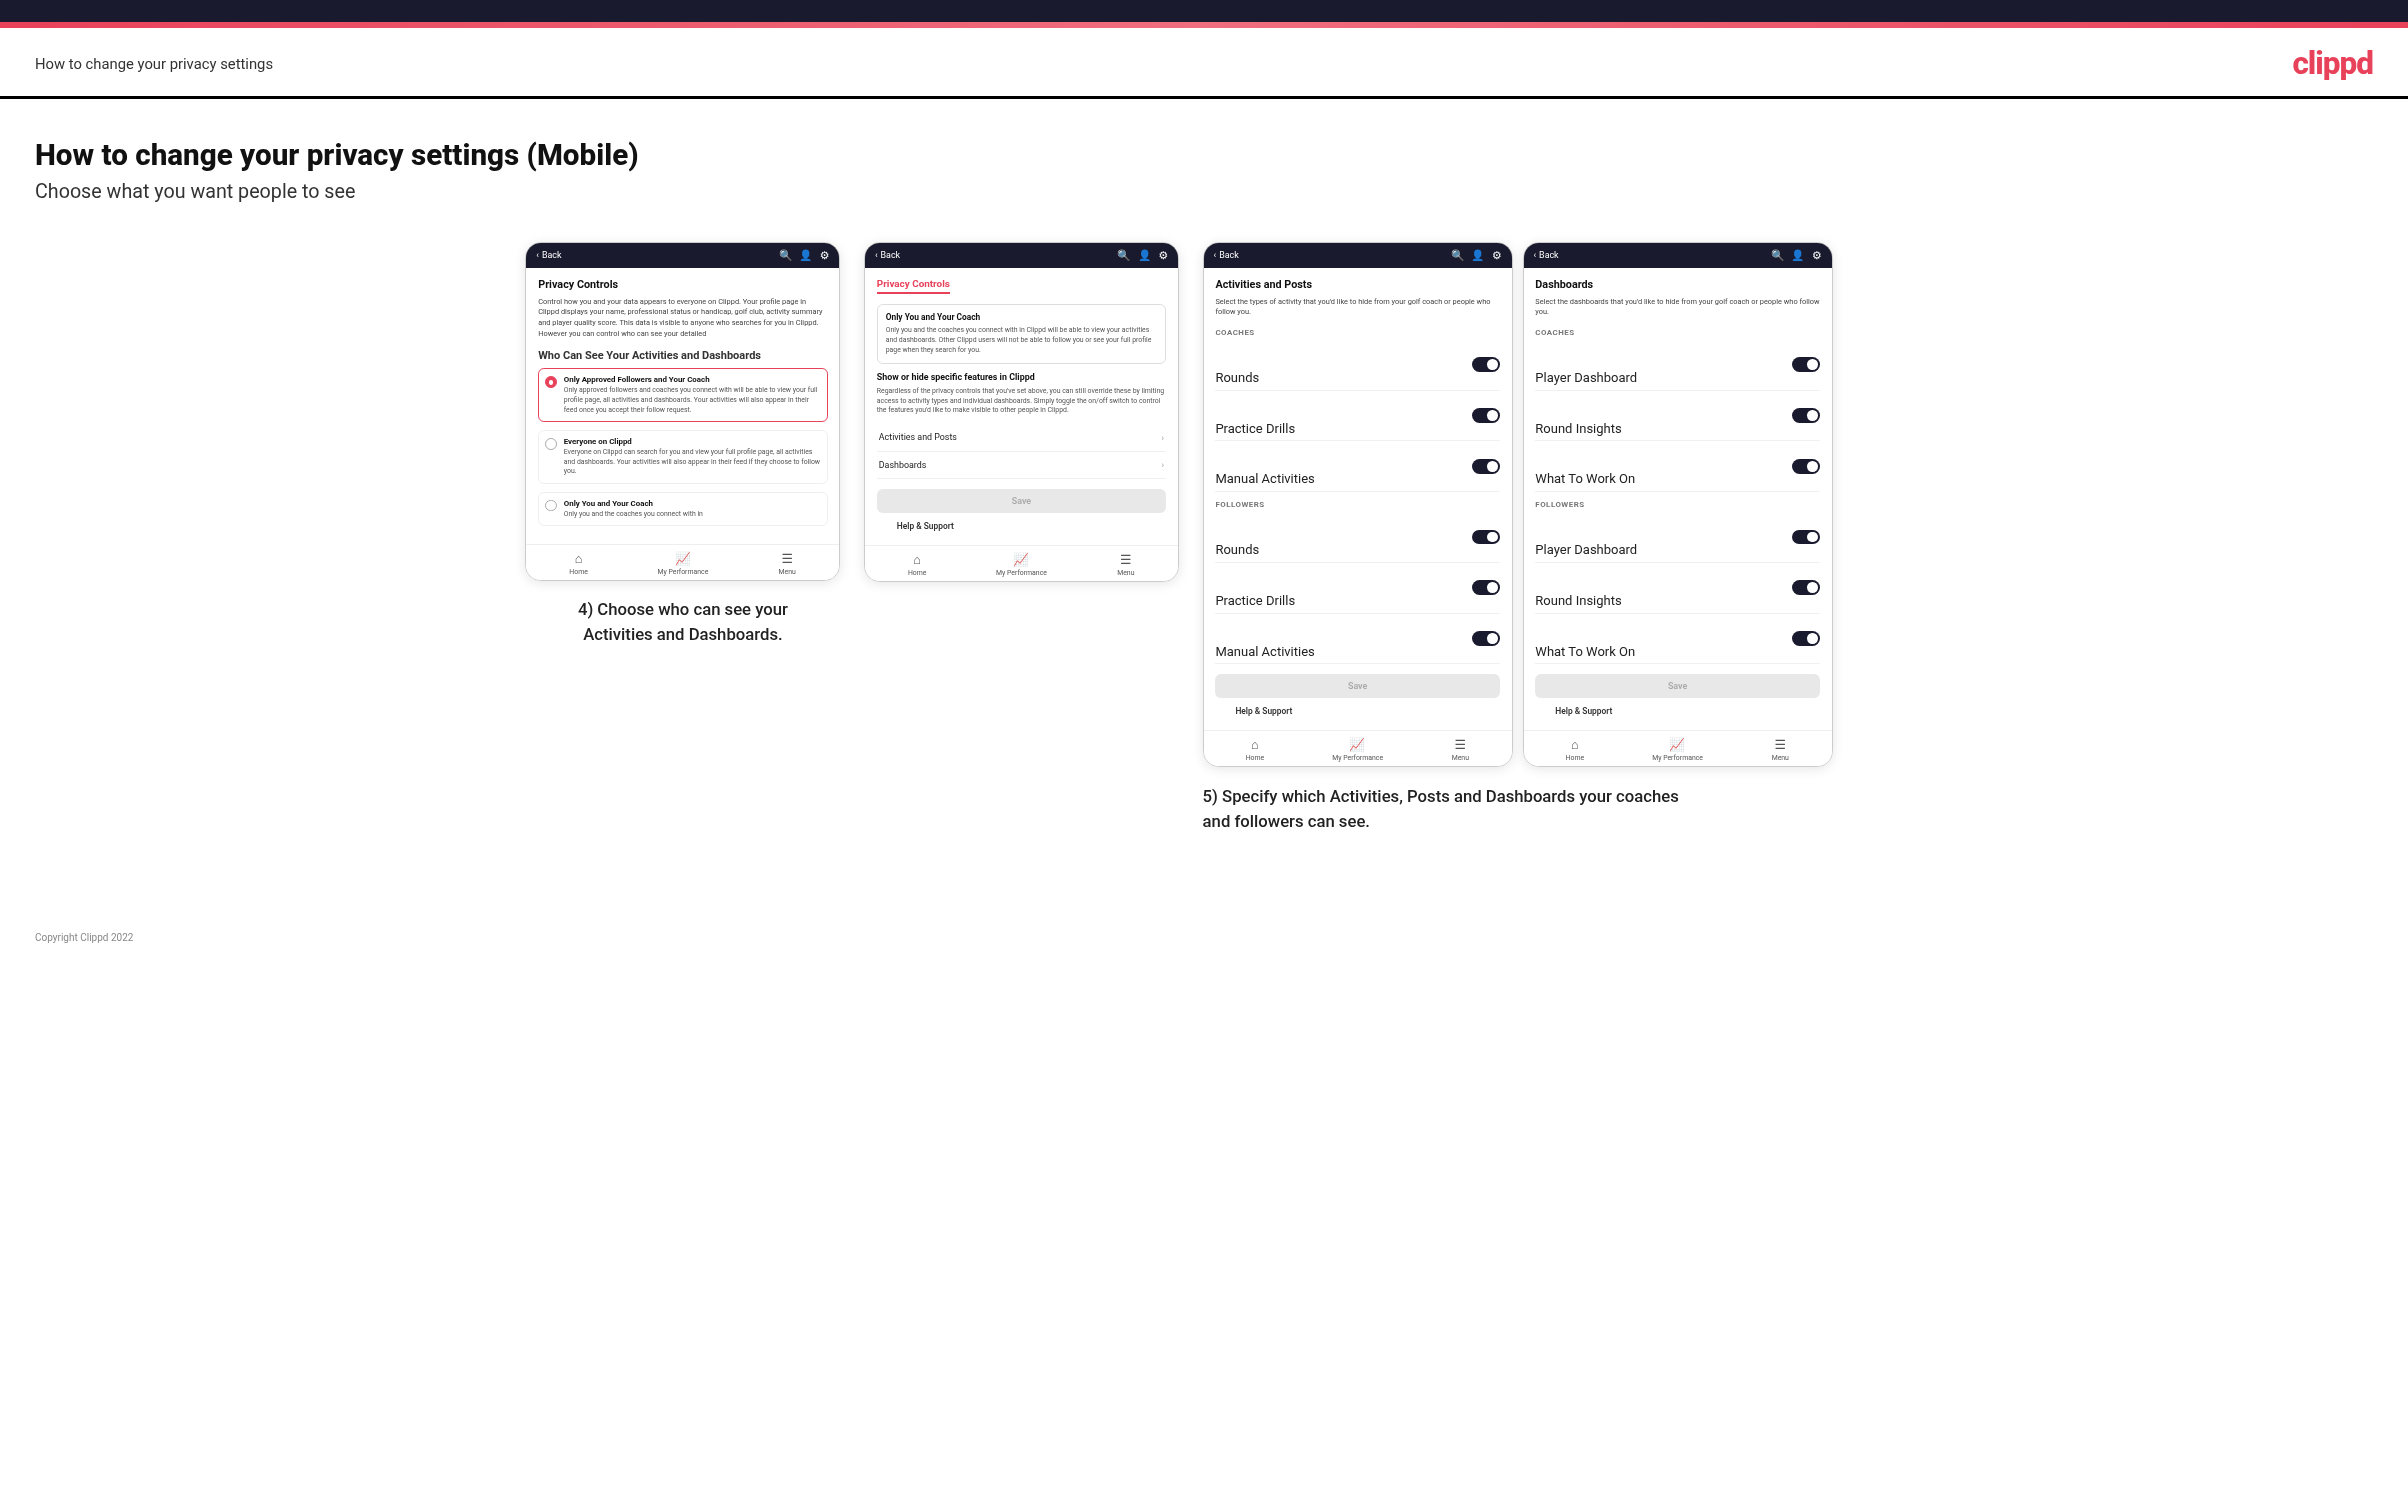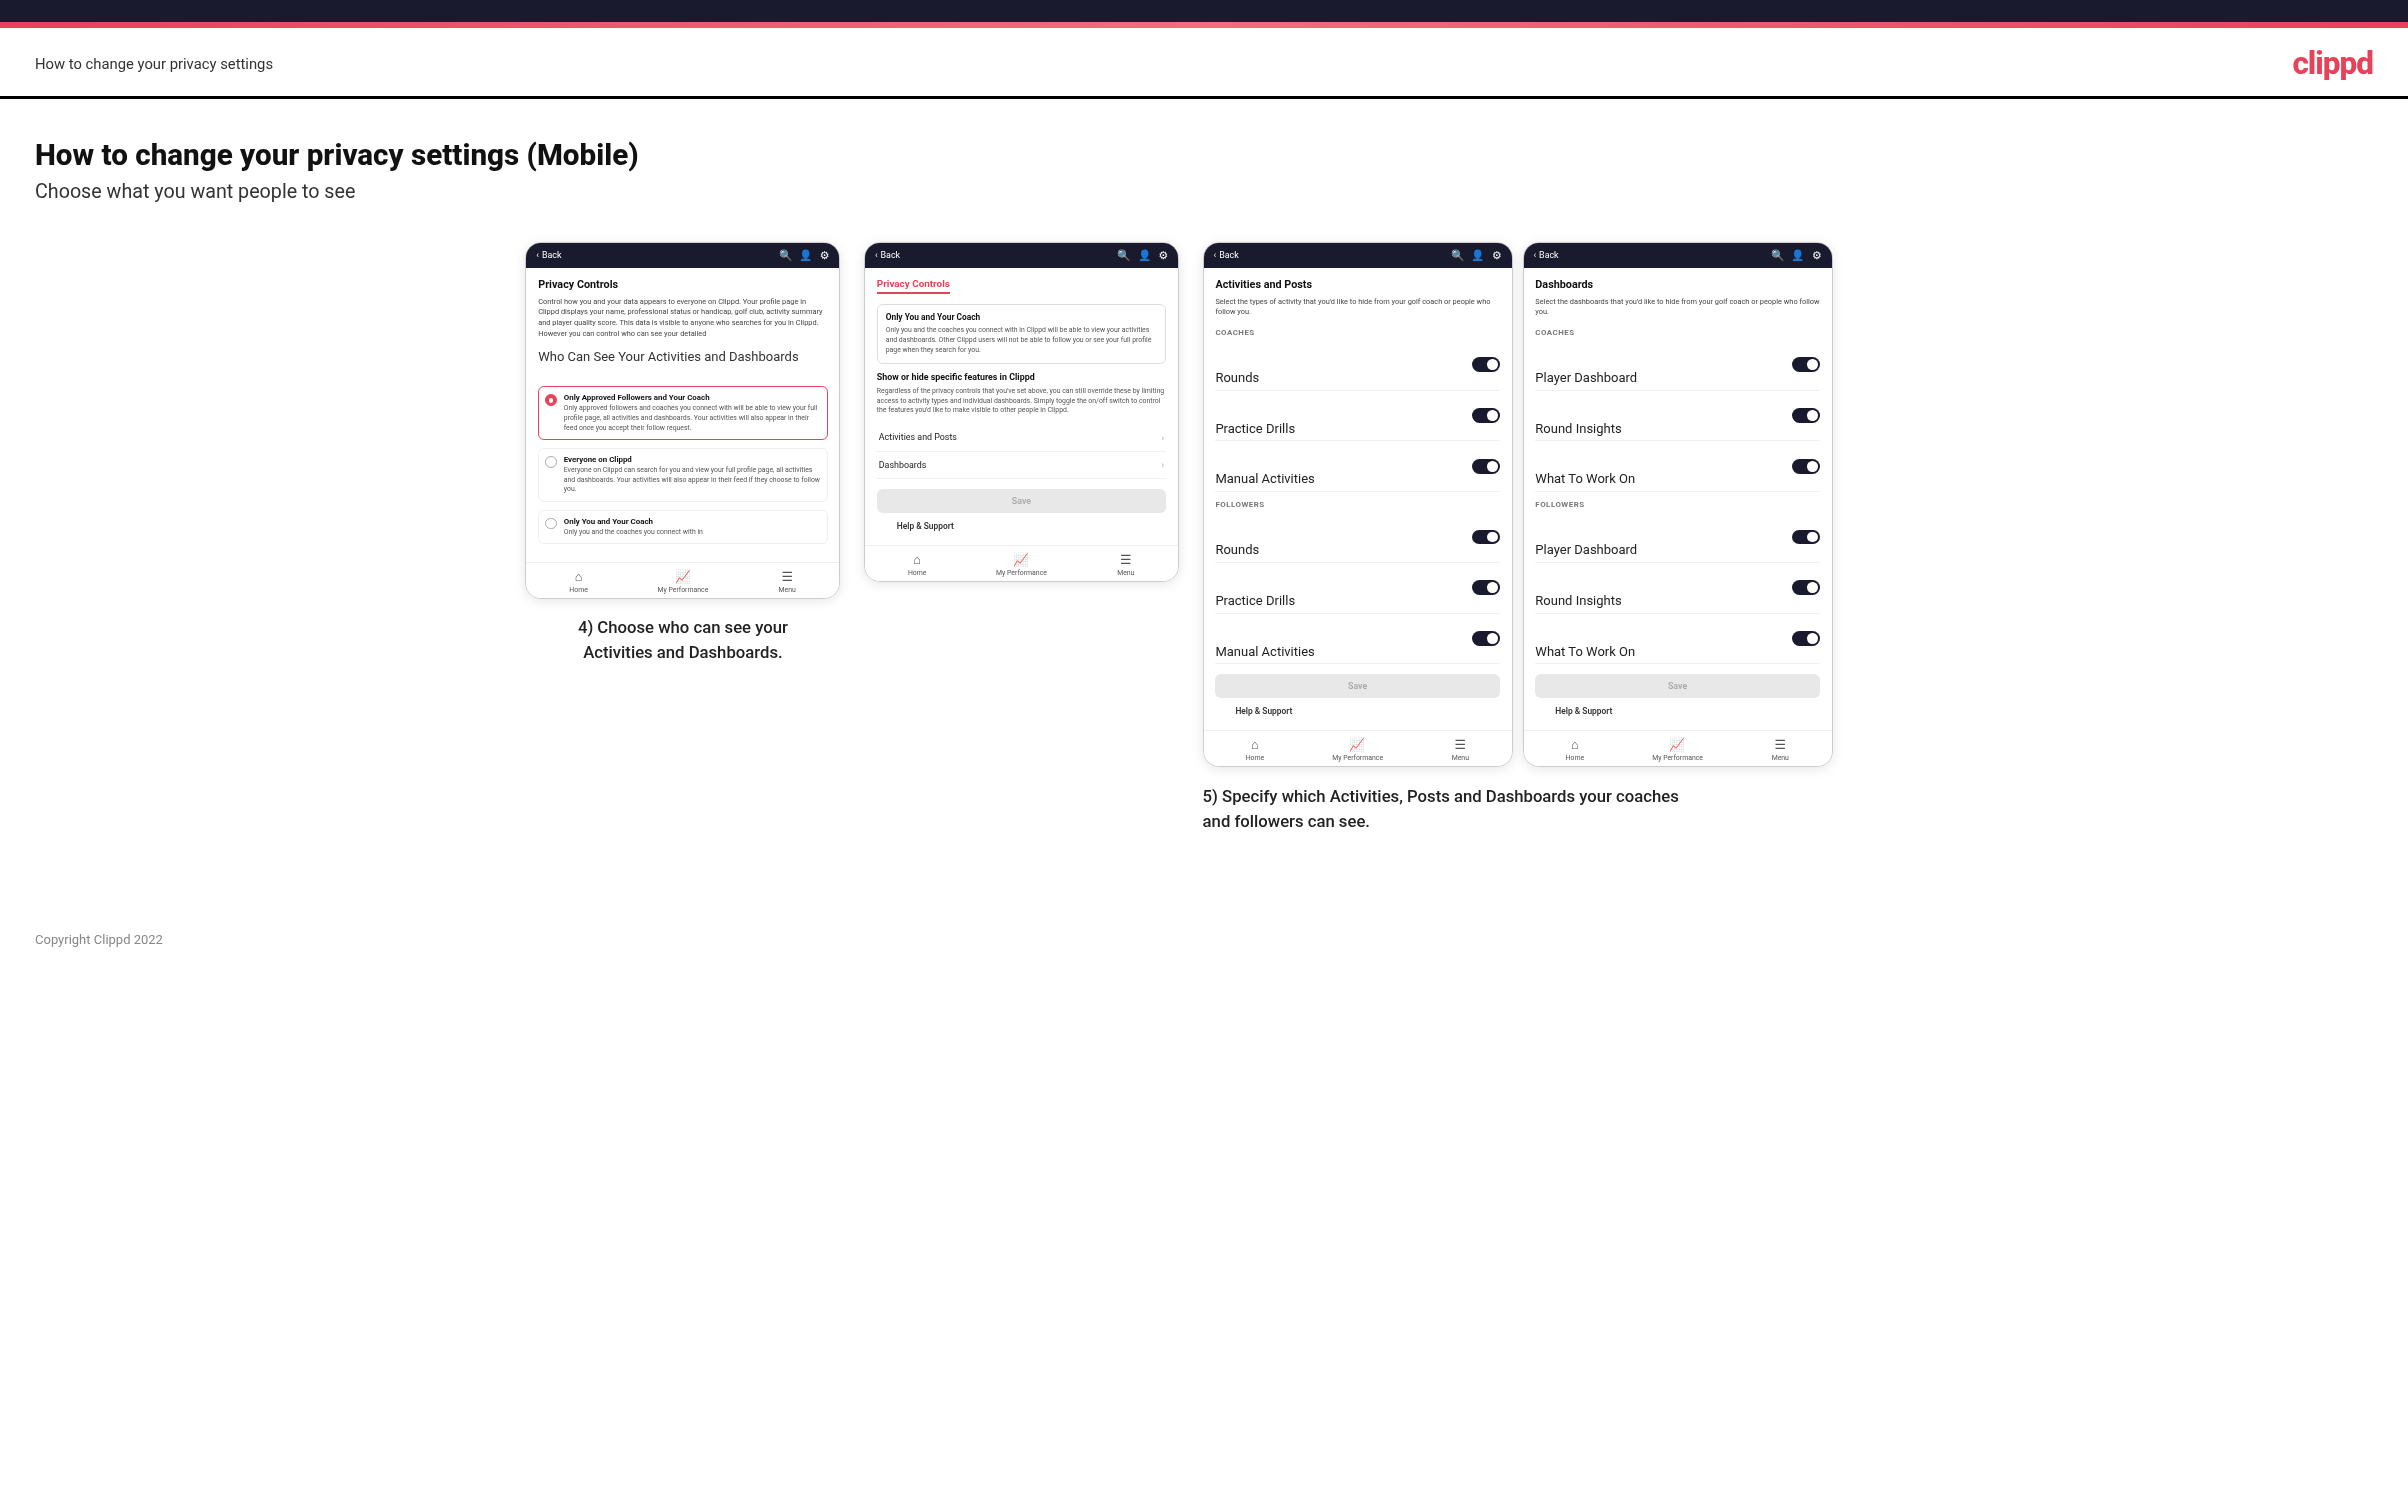--- a/index.html
+++ b/index.html
@@ -135,24 +135,24 @@
     }
 
     .section-body-text {
       font-size: 7.4px;
       color: #444;
       line-height: 1.45;
       margin-bottom: 9.9px;
     }
 
     .subsection-label {
-      font-size: 13px;
-      font-weight: 400;
+      font-size: 11px;
+      font-weight: 700;
       color: #333;
-      margin-bottom: 22px;
+      margin-bottom: 6px;
       margin-top: 7.9px;
     }
 
     
     .radio-option {
       display: flex;
       gap: 6.9px;
       align-items: flex-start;
       margin-bottom: 7.9px;
       padding: 5.9px;
@@ -337,21 +337,21 @@
       font-weight: 500;
       color: #222;
       text-align: center;
       max-width: 276px;
       line-height: 1.45;
     }
 
     
     .footer {
       padding: 39px 35px 19.7px;
-      font-size: 13px;
+      font-size: 10px;
       color: #888;
     }
 
     .double-phone-group {
       display: flex;
       gap: 9.9px;
       align-items: flex-start;
       flex: 1.5;
       max-width: 630px;
     }

